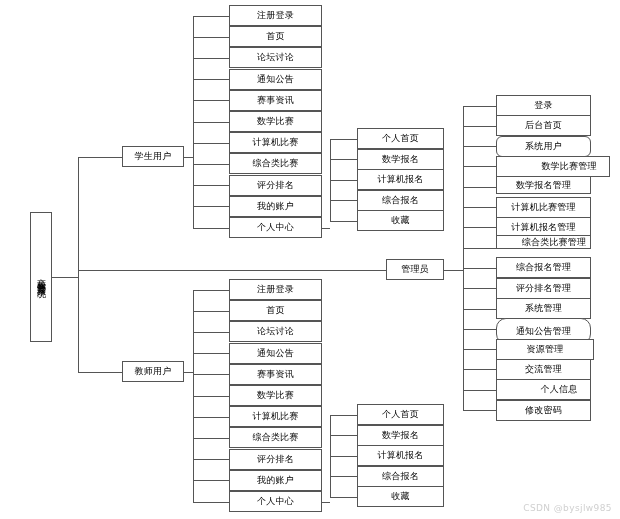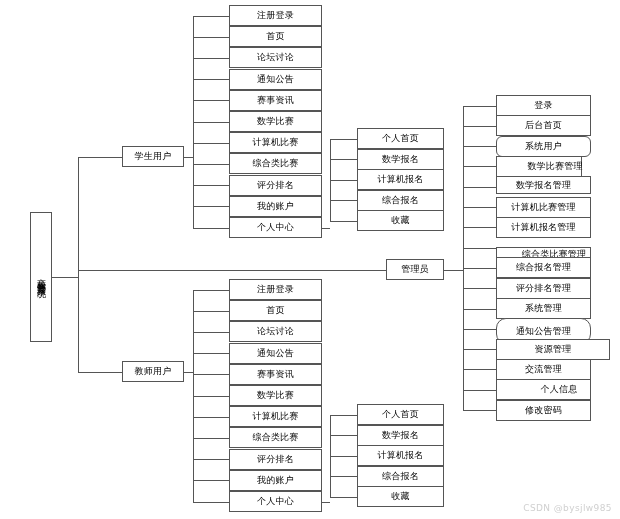--- a/index.html
+++ b/index.html
@@ -136,39 +136,39 @@
     <div class="node" style="left: 357px; top: 486.4px; width: 87px; height: 21px;">收藏</div>
     <div class="line h" style="left: 330px; top: 496.9px; width: 27px;"></div>
     <div class="line v" style="left: 330px; top: 414.5px; height: 82.4px;"></div>
     <div class="line h" style="left: 322px; top: 501.5px; width: 8px;"></div>
     <div class="node" style="left: 496px; top: 95px; width: 95px; height: 21px;">登录</div>
     <div class="line h" style="left: 463px; top: 105.5px; width: 33px;"></div>
     <div class="node" style="left: 496px; top: 115.3px; width: 95px; height: 21px;">后台首页</div>
     <div class="line h" style="left: 463px; top: 125.8px; width: 33px;"></div>
     <div class="node" style="left: 496px; top: 135.6px; width: 95px; height: 21px; border-radius: 6px;">系统用户</div>
     <div class="line h" style="left: 463px; top: 146.1px; width: 33px;"></div>
-    <div class="node" style="left: 496px; top: 155.9px; width: 86px; height: 21px; padding-left: 32px;">数学比赛管理</div>
+    <div class="node" style="left: 496px; top: 155.9px; width: 114px; height: 21px; padding-left: 32px;">数学比赛管理</div>
     <div class="line h" style="left: 463px; top: 166.4px; width: 33px;"></div>
     <div class="node" style="left: 496px; top: 176.2px; width: 95px; height: 18px;">数学报名管理</div>
     <div class="line h" style="left: 463px; top: 186.7px; width: 33px;"></div>
     <div class="node" style="left: 496px; top: 196.5px; width: 95px; height: 21px;">计算机比赛管理</div>
     <div class="line h" style="left: 463px; top: 207px; width: 33px;"></div>
     <div class="node" style="left: 496px; top: 216.8px; width: 95px; height: 21px; text-align: right;">计算机报名管理</div>
     <div class="line h" style="left: 463px; top: 227.3px; width: 33px;"></div>
-    <div class="node" style="left: 496px; top: 247px; width: 95px; height: 14px; padding-left: 21px;">综合类比赛管理</div>
+    <div class="node" style="left: 496px; top: 235px; width: 95px; height: 14px; padding-left: 21px;">综合类比赛管理</div>
     <div class="line h" style="left: 463px; top: 247.6px; width: 33px;"></div>
     <div class="node" style="left: 496px; top: 257.4px; width: 95px; height: 21px;">综合报名管理</div>
     <div class="line h" style="left: 463px; top: 267.9px; width: 33px;"></div>
     <div class="node" style="left: 496px; top: 277.7px; width: 95px; height: 21px;">评分排名管理</div>
     <div class="line h" style="left: 463px; top: 288.2px; width: 33px;"></div>
     <div class="node" style="left: 496px; top: 298px; width: 95px; height: 21px;">系统管理</div>
     <div class="line h" style="left: 463px; top: 308.5px; width: 33px;"></div>
     <div class="node" style="left: 496px; top: 318.3px; width: 95px; height: 26px; border-radius: 10px;">通知公告管理</div>
     <div class="line h" style="left: 463px; top: 328.8px; width: 33px;"></div>
-    <div class="node" style="left: 496px; top: 338.6px; width: 114px; height: 21px;">资源管理</div>
+    <div class="node" style="left: 496px; top: 338.6px; width: 98px; height: 21px;">资源管理</div>
     <div class="line h" style="left: 463px; top: 349.1px; width: 33px;"></div>
     <div class="node" style="left: 496px; top: 358.9px; width: 95px; height: 21px;">交流管理</div>
     <div class="line h" style="left: 463px; top: 369.4px; width: 33px;"></div>
     <div class="node" style="left: 496px; top: 379.2px; width: 95px; height: 21px; padding-left: 31px;">个人信息</div>
     <div class="line h" style="left: 463px; top: 389.7px; width: 33px;"></div>
     <div class="node" style="left: 496px; top: 399.5px; width: 95px; height: 21px;">修改密码</div>
     <div class="line h" style="left: 463px; top: 410px; width: 33px;"></div>
     <div class="line v" style="left: 463px; top: 105.5px; height: 304.5px;"></div>
     <div class="line h" style="left: 444px; top: 269.5px; width: 19px;"></div>
   </div>

